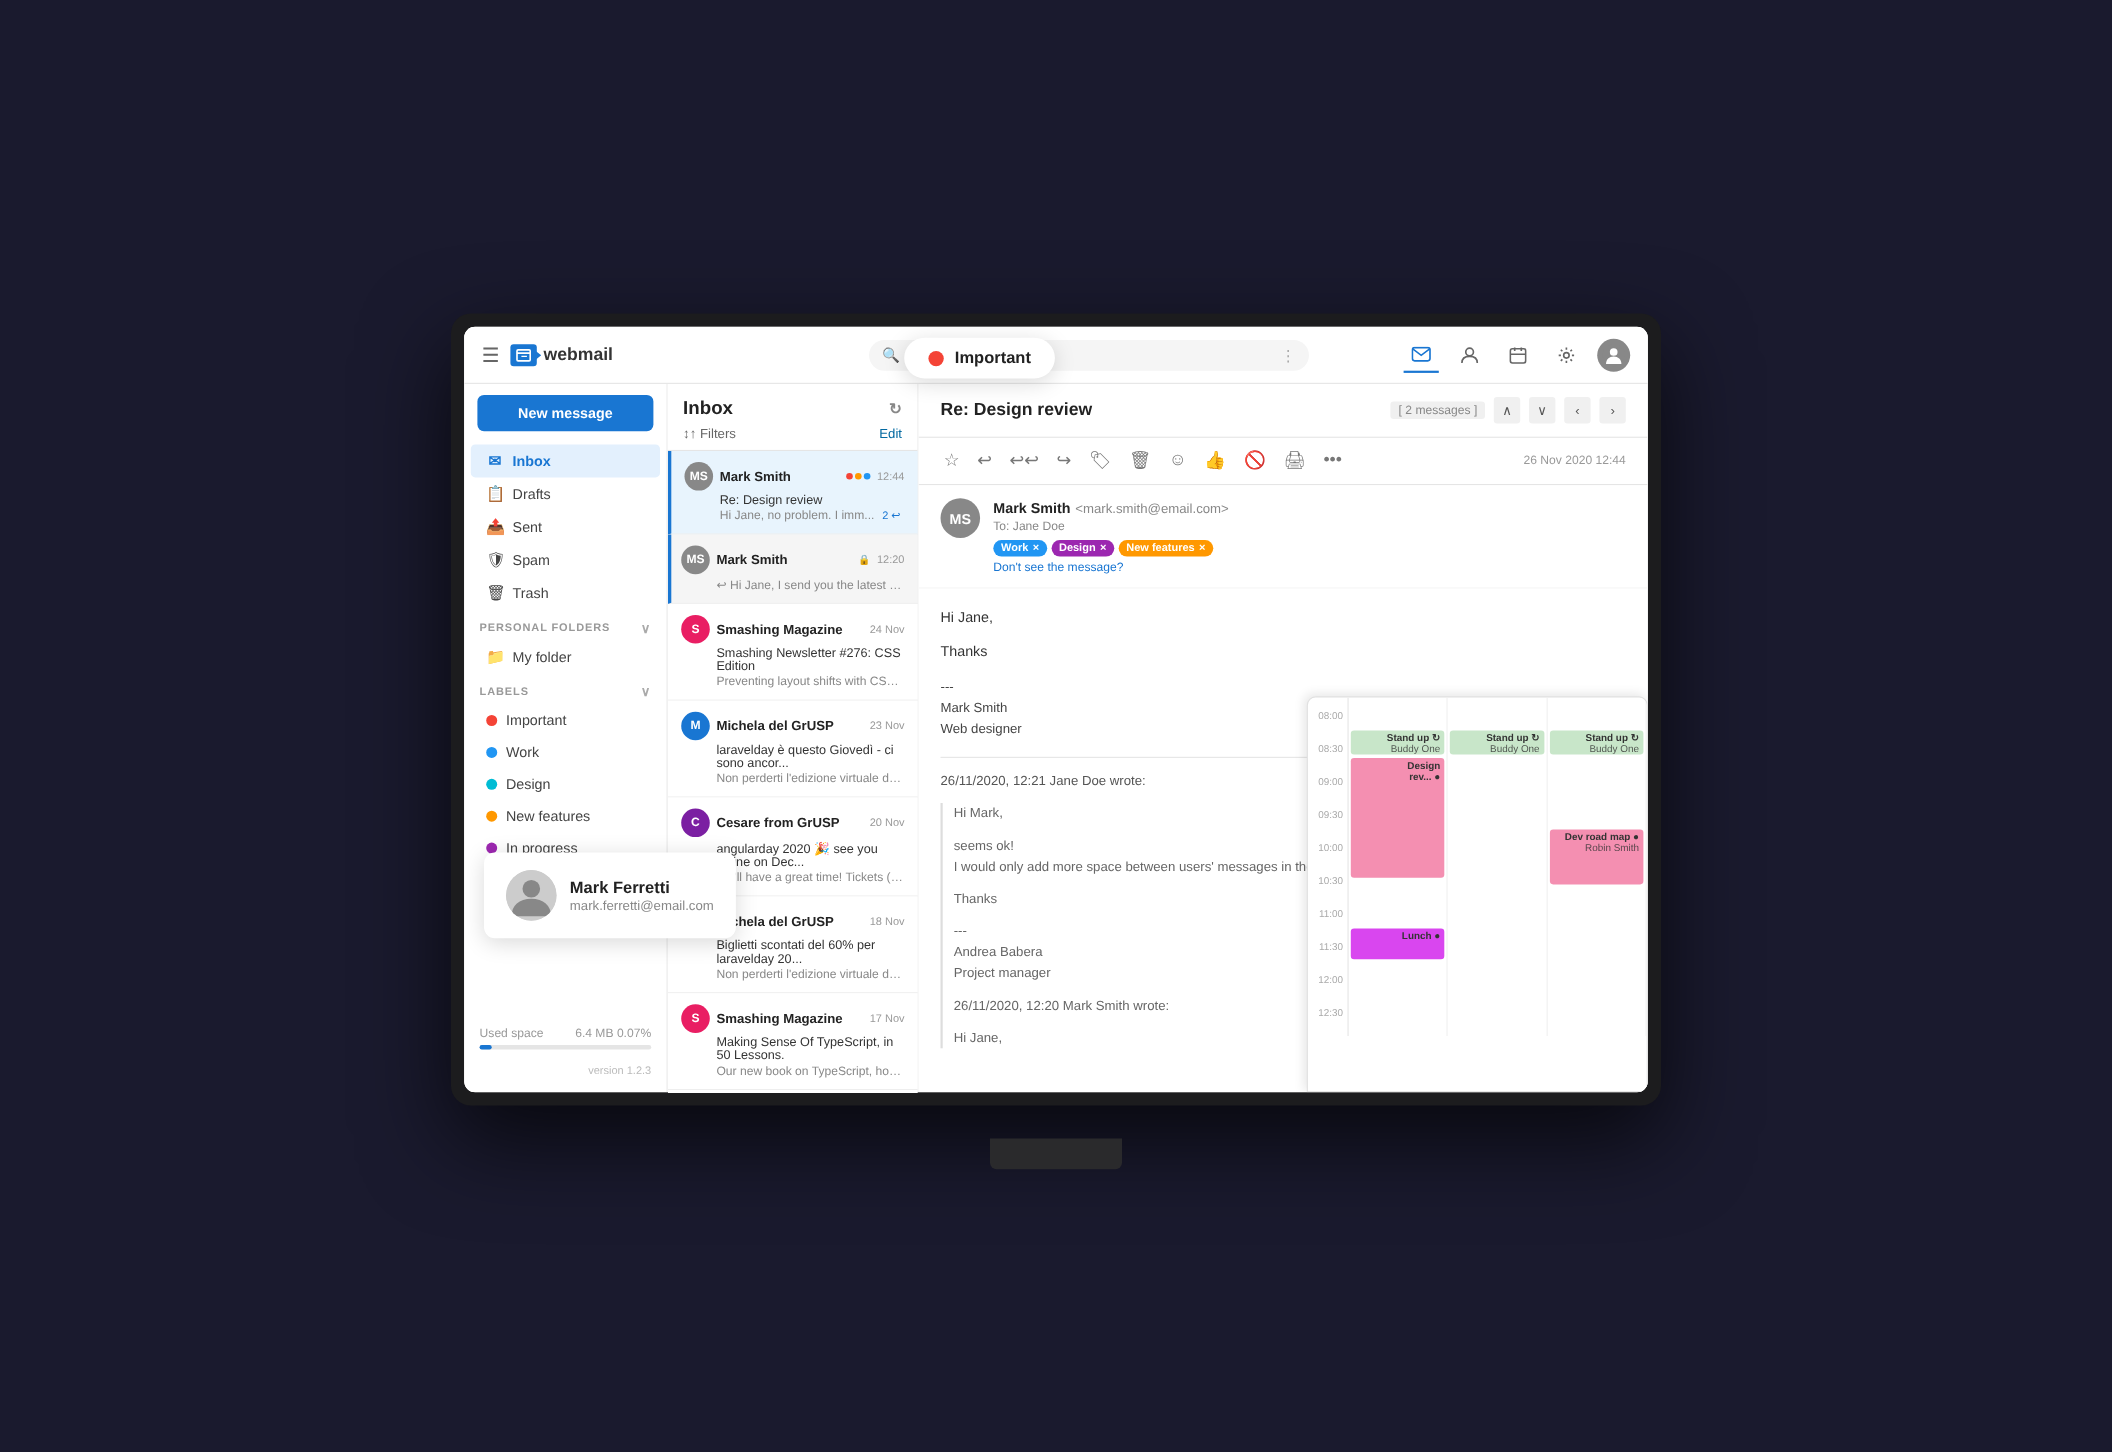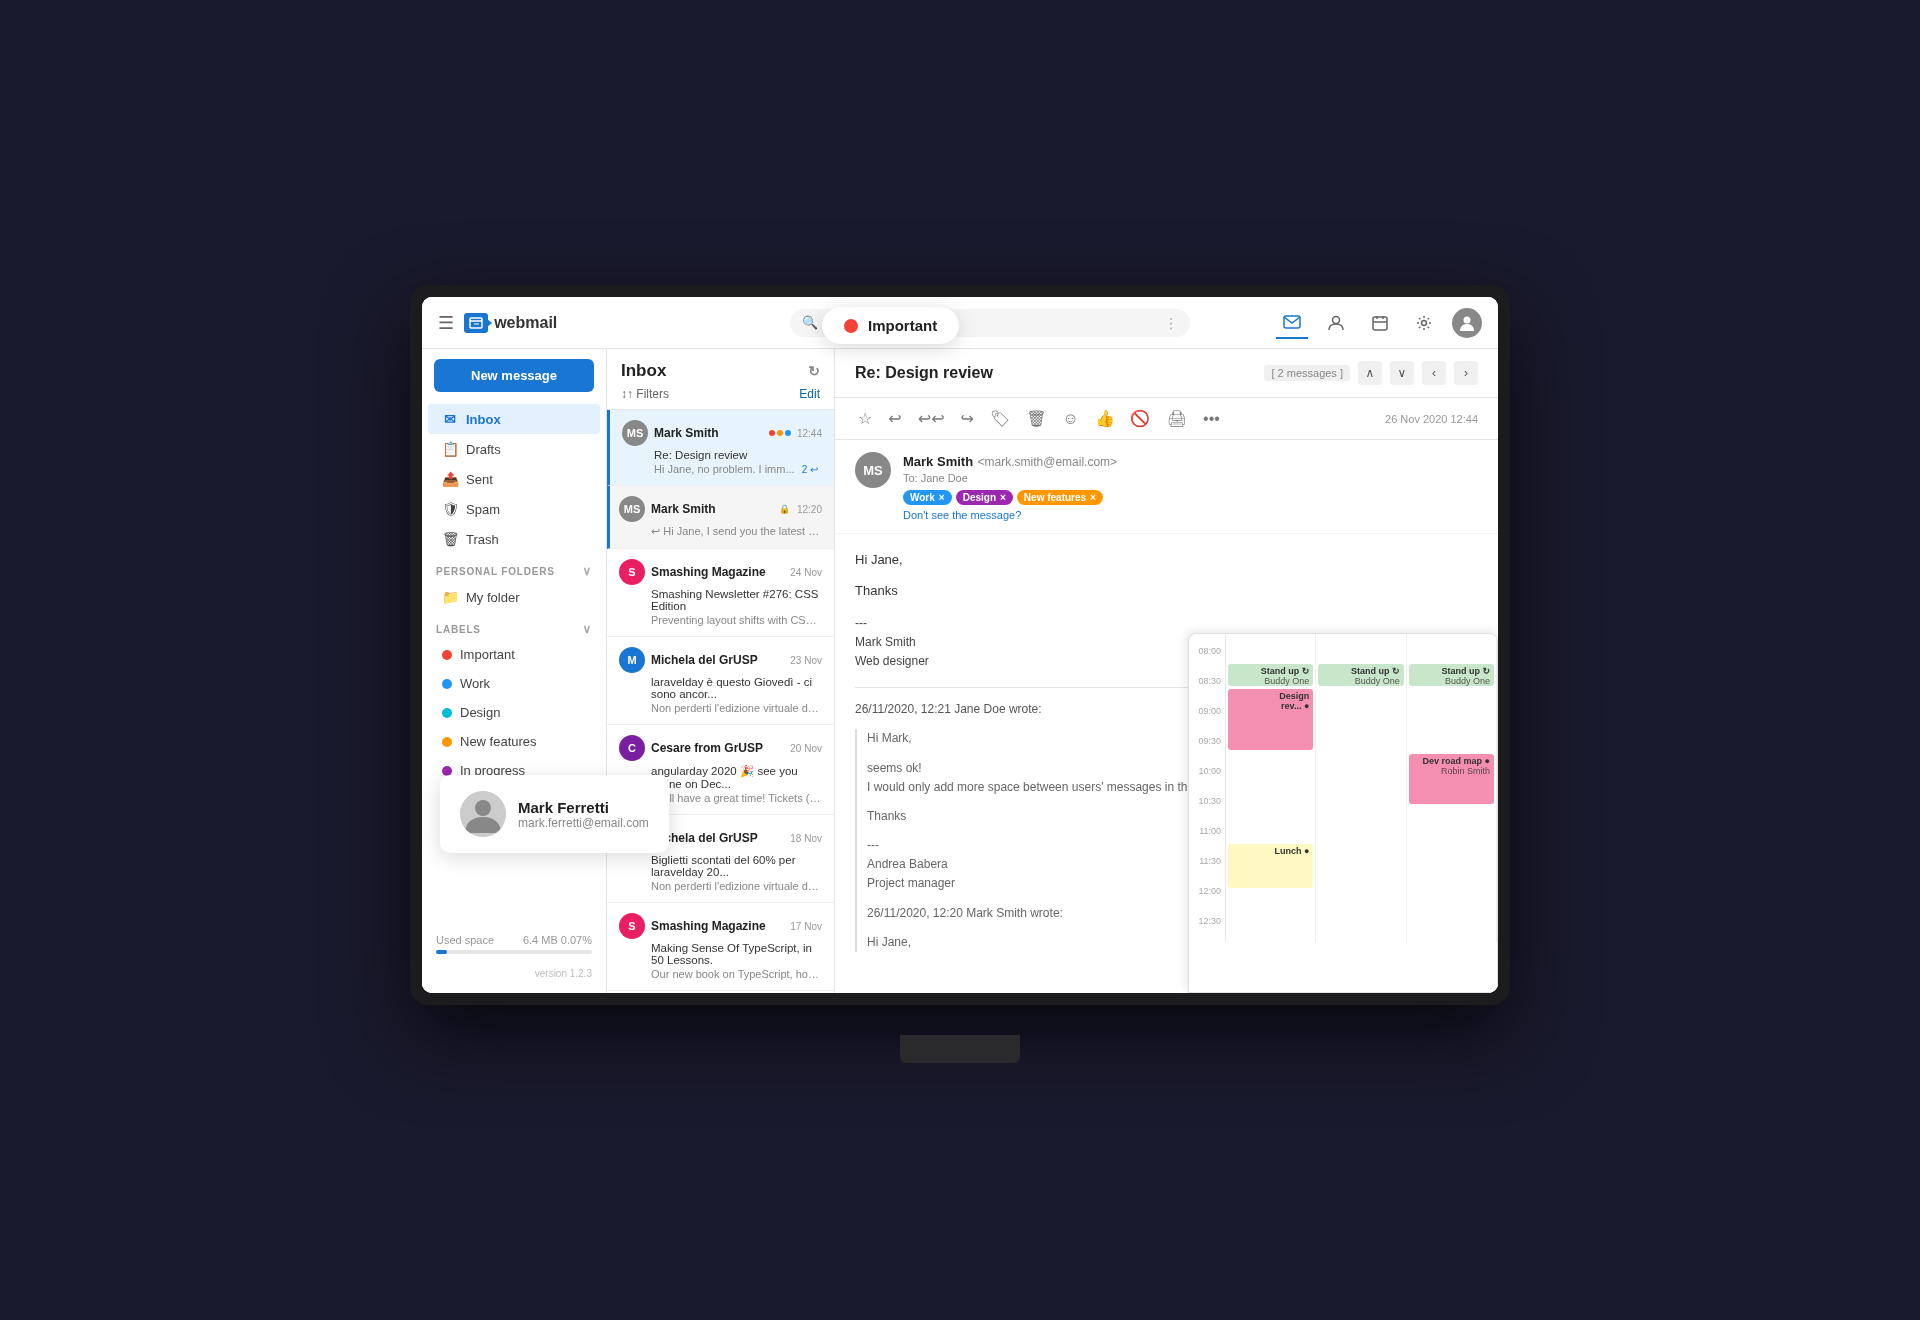--- a/index.html
+++ b/index.html
@@ -1144,24 +1144,24 @@
               <div class="cal-time-slot">13:00</div>
 
             </div>
             <div class="cal-grid">
 
               <div class="cal-col" style="position:relative;">
                 <div class="cal-event" style="top:30px;height:22px;background:#c8e6c9;color:#333;">
                   <div class="cal-event-title">Stand up ↻</div>
                   <div class="cal-event-sub">Buddy One</div>
                 </div>
-                <div class="cal-event" style="top:55px;height:61px;background:#f48fb1;color:#333;padding-left:48px;">
+                <div class="cal-event" style="top:55px;height:109px;background:#f48fb1;color:#333;padding-left:48px;">
                   <div class="cal-event-title">Design rev... ●</div>
                 </div>
-                <div class="cal-event" style="top:210px;height:44px;background:#fef9c3;color:#333;">
+                <div class="cal-event" style="top:210px;height:28px;background:#d946ef;color:#333;">
                   <div class="cal-event-title">Lunch ●</div>
                 </div>
               </div>
 
               <div class="cal-col" style="position:relative;">
                 <div class="cal-event" style="top:30px;height:22px;background:#c8e6c9;color:#333;">
                   <div class="cal-event-title">Stand up ↻</div>
                   <div class="cal-event-sub">Buddy One</div>
                 </div>
               </div>

